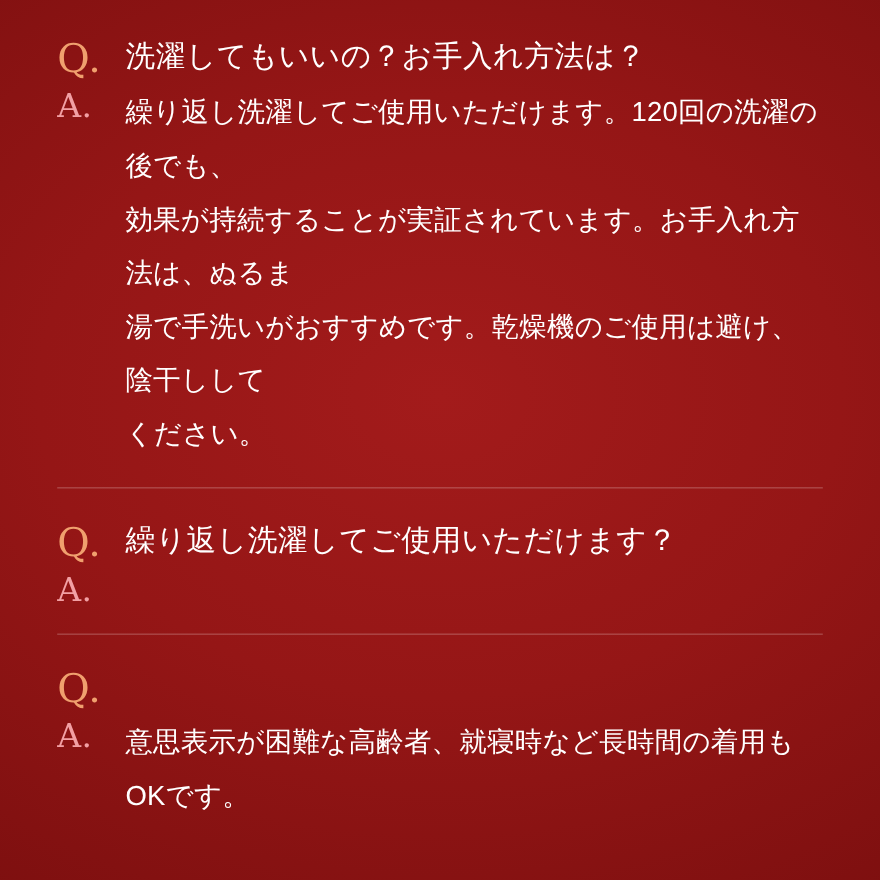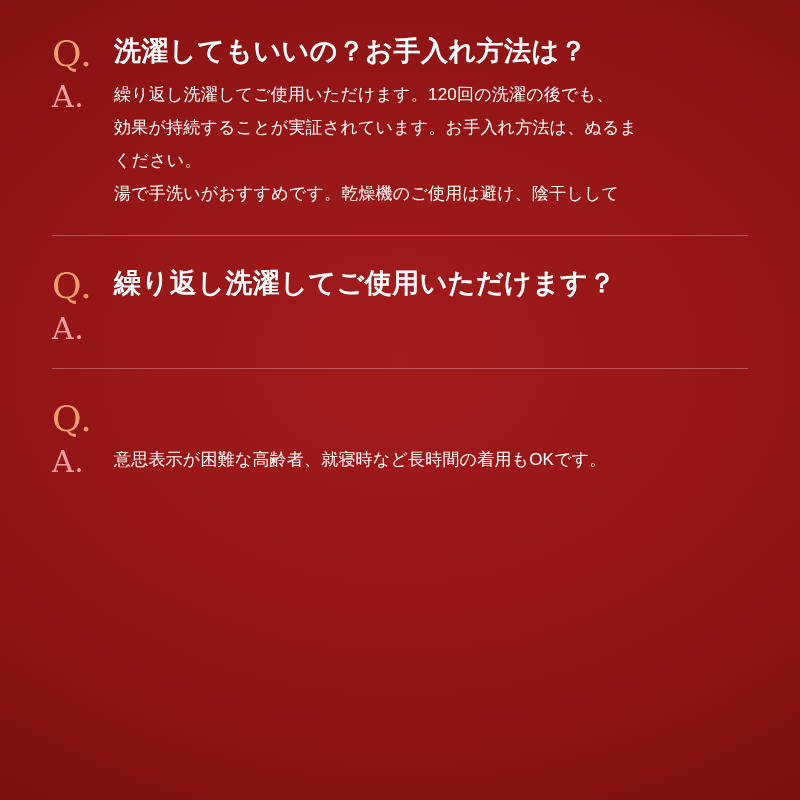--- a/index.html
+++ b/index.html
@@ -63,25 +63,25 @@
     font-size: 30px;
     width: 62px;
     padding-top: 4px;
   }
   .q-text {
     color: #ffffff;
     font-size: 27px;
     line-height: 1.3;
     letter-spacing: 0.5px;
     padding-top: 4px;
-    font-weight: 700;
+    font-weight: 400;
   }
   .a-text {
     color: #ffffff;
-    font-size: 17px;
+    font-size: 25px;
     line-height: 1.95;
     letter-spacing: 0.2px;
     font-weight: 400;
     max-width: 640px;
   }
   .a-text p {
     margin: 0;
   }
 </style>
 </head>
@@ -93,22 +93,22 @@
     <div class="faq-item">
       <div class="qrow">
         <div class="mark q-mark">Q.</div>
         <div class="q-text">洗濯してもいいの？お手入れ方法は？</div>
       </div>
       <div class="arow">
         <div class="mark a-mark">A.</div>
         <div class="a-text">
           <p>繰り返し洗濯してご使用いただけます。120回の洗濯の後でも、</p>
           <p>効果が持続することが実証されています。お手入れ方法は、ぬるま</p>
+          <p>湯で手洗いがおすすめです。乾燥機のご使用は避け、陰干しして</p>
           <p>ください。</p>
-          <p>湯で手洗いがおすすめです。乾燥機のご使用は避け、陰干しして</p>
         </div>
       </div>
     </div>
 
     <div class="divider"></div>
 
     <div class="faq-item">
       <div class="qrow">
         <div class="mark q-mark">Q.</div>
         <div class="q-text">繰り返し洗濯してご使用いただけます？</div>

